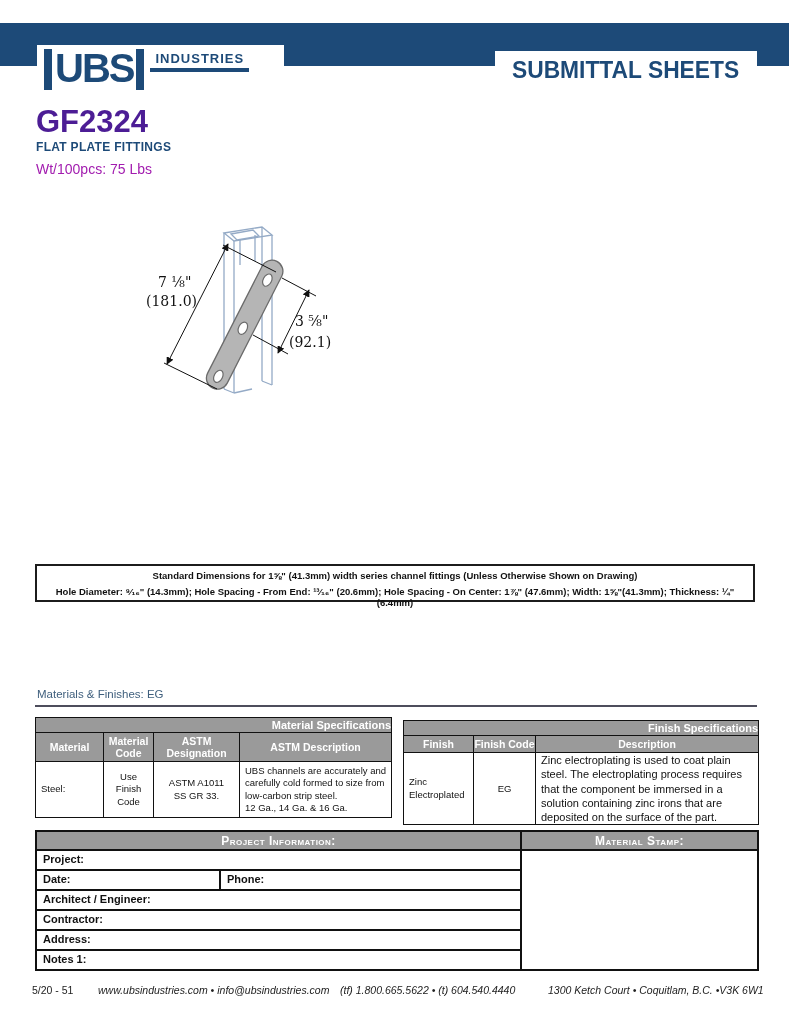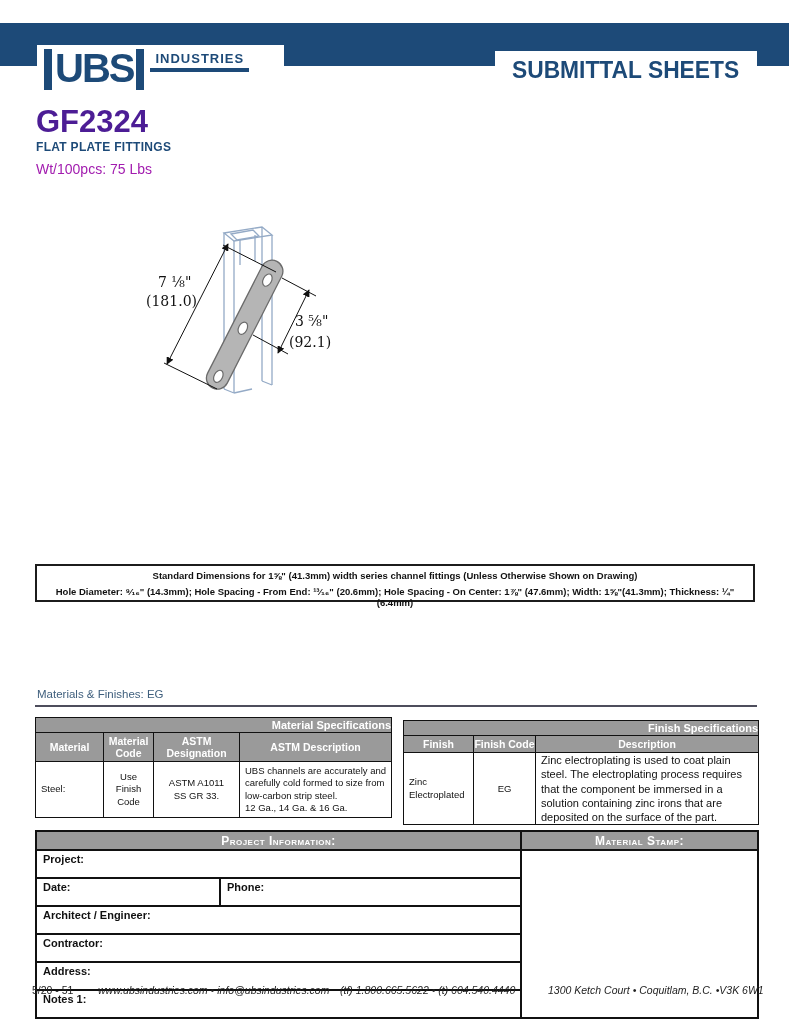--- a/index.html
+++ b/index.html
@@ -65,21 +65,21 @@
   #finish-table .row-cells td { height:64px; }
   .pad-l { padding-left:5px; text-align:left; }
   .cen { text-align:center; }
   
   #project-table { border-collapse:collapse; table-layout:fixed; position:absolute; left:35px; top:830px; width:722px; background:#fff; }
   #project-table td, #project-table th { border:2px solid #111; }
   #project-table .p-head {
     background:#9a9a9a; color:#fff; font-weight:bold; font-size:12px;
     font-variant:small-caps; text-align:center; height:19px; letter-spacing:.5px;
   }
-  #project-table .p-field { height:28px; font-size:11px; font-weight:bold; color:#111; padding:2px 0 0 6px; vertical-align:top; background:#fff; }
+  #project-table .p-field { height:20px; font-size:11px; font-weight:bold; color:#111; padding:2px 0 0 6px; vertical-align:top; background:#fff; }
   #project-table .stamp-cell { background:#fff; }
   
   .footer { position:absolute; left:0; top:984px; width:792px; height:16px; font-size:10.5px; color:#222; }
   .footer .f-code { position:absolute; left:32px; font-weight:normal; }
   .footer .f-web { position:absolute; left:98px; font-style:italic; }
   .footer .f-phone { position:absolute; left:340px; font-style:italic; }
   .footer .f-addr { position:absolute; left:548px; font-style:italic; }
 </style>
 </head>
 <body>

